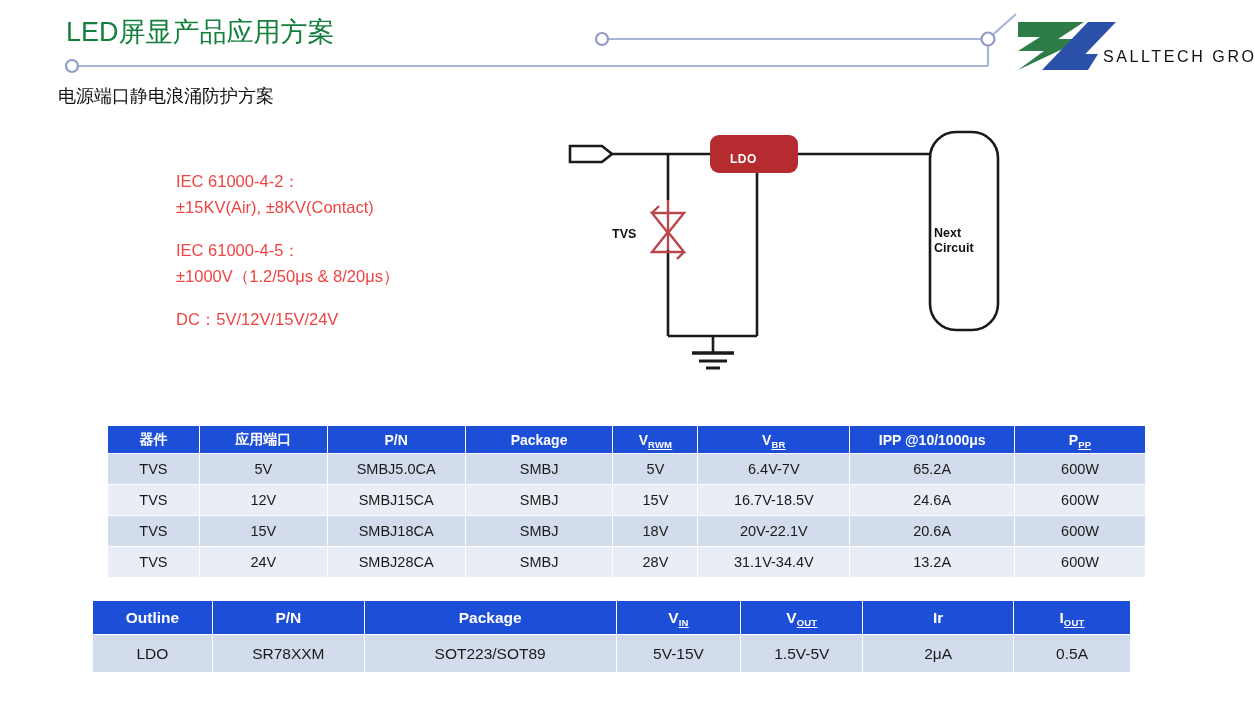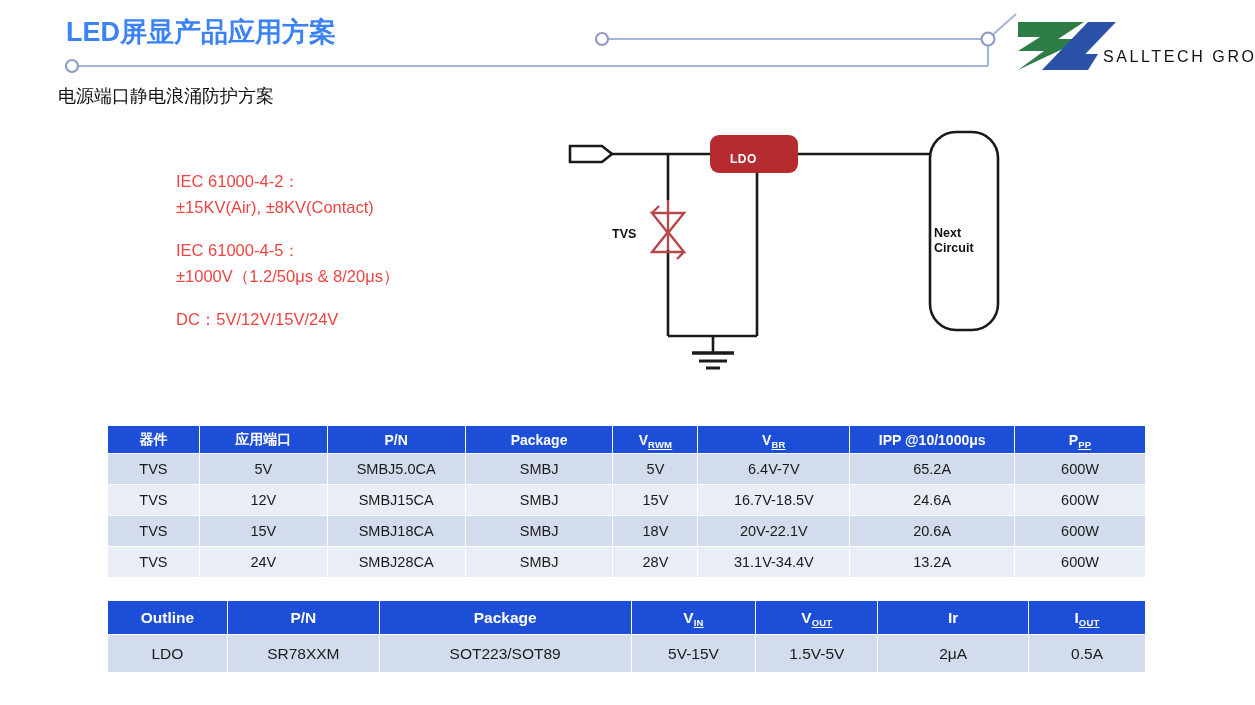--- a/index.html
+++ b/index.html
@@ -9,22 +9,22 @@
     font-family:"Liberation Sans","DejaVu Sans",sans-serif;
     color:#000;
     position:relative;
     overflow:hidden;
   }
   .slide{position:absolute;inset:0;}
 
   
   .hdr-title{
     position:absolute;left:66px;top:14px;
-    font-size:27px;font-weight:bold;
-    color:#3b82f6;letter-spacing:0px;
+    font-size:27px;font-weight:normal;
+    color:#15803d;letter-spacing:0px;
     white-space:nowrap;
   }
   .deco{position:absolute;left:0;top:0;width:1255px;height:90px;pointer-events:none;}
 
   .subtitle{
     position:absolute;left:58px;top:84px;
     font-size:18px;font-weight:normal;color:#111;
     white-space:nowrap;
   }
 
@@ -75,21 +75,21 @@
   }
   table th{
     background:#1d4ed8;color:#ffffff;font-weight:bold;
     font-size:14px;height:27px;padding:0 2px;
   }
   table td{font-size:14.5px;height:30px;padding:0 2px;}
   .r-odd td{background:#D3DCEC;}
   .r-even td{background:#E8EDF6;}
 
   #tbl1{left:107px;top:425px;width:1039px;}
-  #tbl2{left:107px;top:600px;width:1039px;}
+  #tbl2{left:92px;top:600px;width:1039px;}
   #tbl2 th{font-size:15.5px;height:33px;}
   #tbl2 td{font-size:15.5px;height:37px;}
 
   sub{font-size:9.5px;vertical-align:baseline;position:relative;top:3px;letter-spacing:.2px;text-decoration:underline;}
 </style>
 </head>
 <body>
 
 <div class="slide">
 

